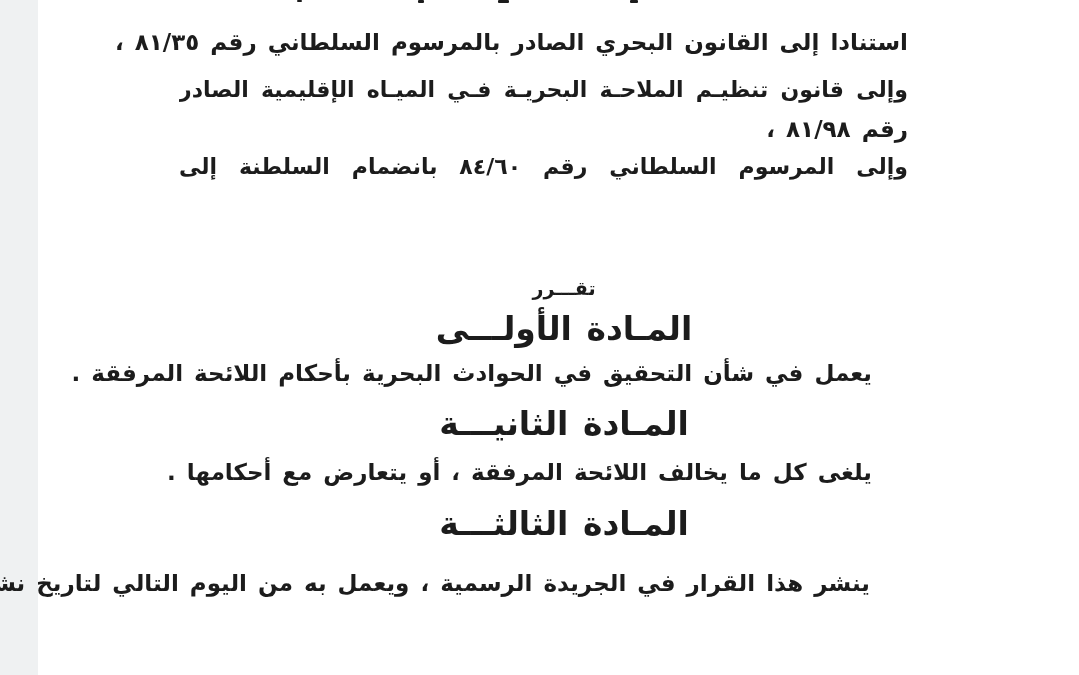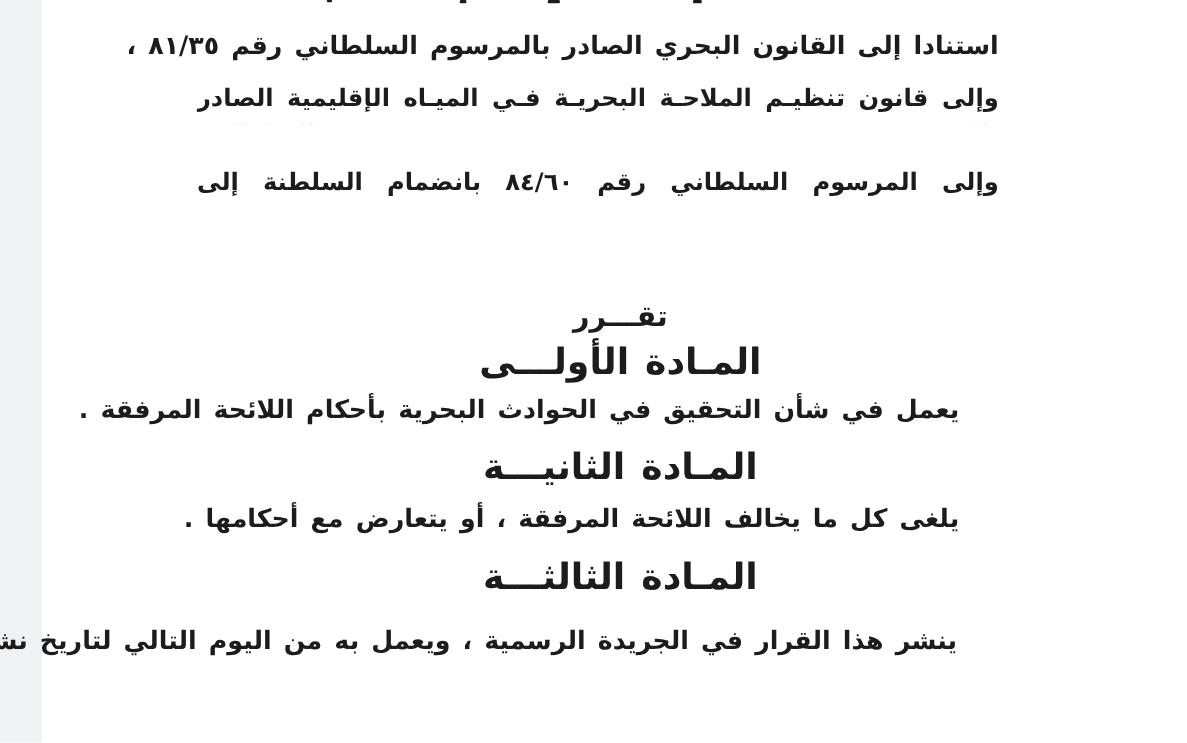--- a/index.html
+++ b/index.html
@@ -55,40 +55,41 @@
     overflow: hidden;
     height: 40px;
     font-size: 22px;
   }
   .heading {
     left: 140px;
     right: 130px;
     text-align: center;
     font-size: 33px;
   }
-  .decree-word { font-size: 26px; }
+  .decree-word { font-size: 19px; }
   .issued {
     font-size: 25px;
     word-spacing: 7px;
   }
 </style>
 </head>
 <body>
 
 <div class="viewer-strip"></div>
 
 <div class="frag" style="left:297px; top:0; width:5px; height:2px;"></div>
 <div class="frag" style="left:418px; top:0; width:6px; height:3px;"></div>
 <div class="frag" style="left:498px; top:0; width:11px; height:3px;"></div>
 <div class="frag" style="left:630px; top:0; width:8px; height:3px;"></div>
 
 <div class="page">
 
   <div class="line r-margin" style="top:25px;">استنادا إلى القانون البحري الصادر بالمرسوم السلطاني رقم ٨١/٣٥ ،</div>
   <div class="line justified" style="top:73px;">وإلى قانون تنظيـم الملاحـة البحريـة فـي الميـاه الإقليمية الصادر بالمرسوم السلطاني</div>
+  <div class="line r-margin" style="top:112px;">رقم ٨١/٩٨ ،</div>
   <div class="line justified" style="top:150px;">وإلى المرسوم السلطاني رقم ٨٤/٦٠ بانضمام السلطنة إلى الاتفاقيتين الدوليتين لقواعد</div>
 
   <div class="line heading decree-word" style="top:271px;">تقـــرر</div>
 
   <div class="line heading" style="top:312px;">المـادة الأولـــى</div>
   <div class="line heading" style="top:407px;">المـادة الثانيـــة</div>
 
   <div class="line r-indent" style="top:356px;">يعمل في شأن التحقيق في الحوادث البحرية بأحكام اللائحة المرفقة .</div>
   <div class="line heading" style="top:507px;">المـادة الثالثـــة</div>
 

